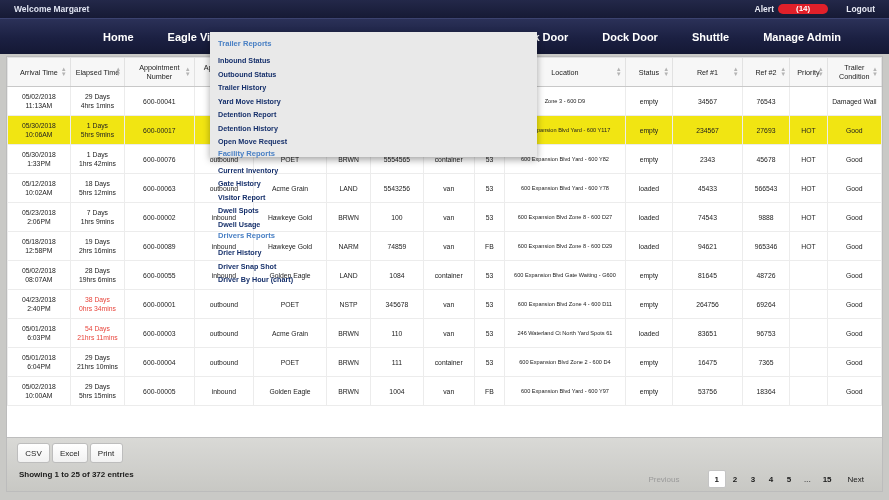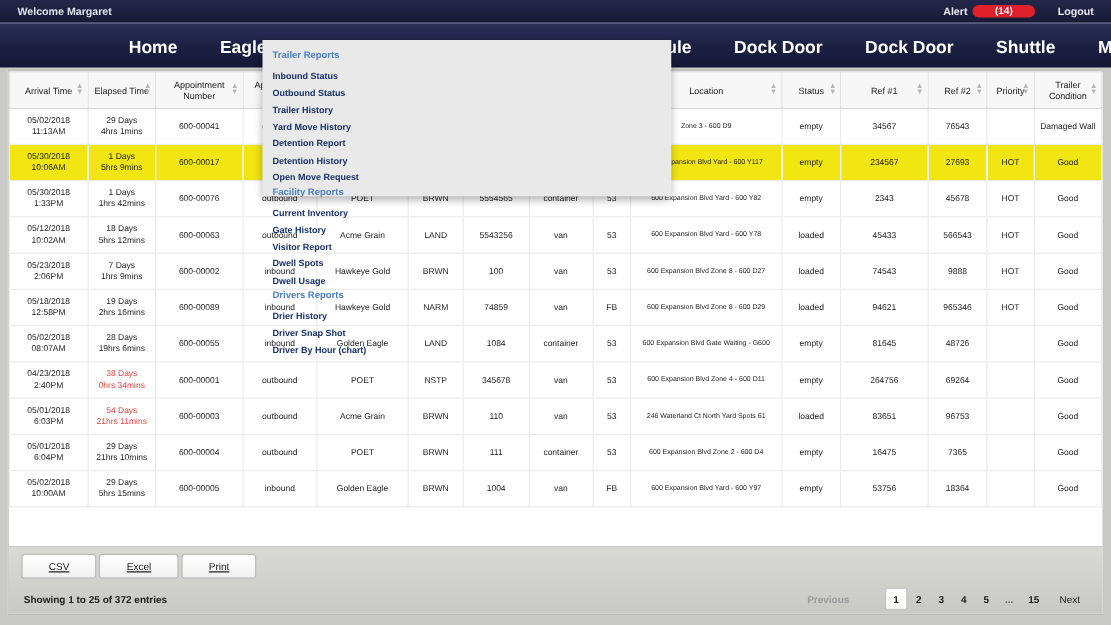--- a/index.html
+++ b/index.html
@@ -40,21 +40,21 @@
     background: linear-gradient(180deg,#2b3158 0%, #1b2042 55%, #141834 100%);
     border-top: 1px solid #3c4370;
     display: flex; align-items: center;
     padding-left: 86px;
     gap: 0px;
     position: relative;
     z-index: 4;
   }
   .nav-item {
     color: #ffffff;
-    font-size: 14px;
+    font-size: 11px;
     font-weight: bold;
     padding: 0 17px;
     line-height: 36px;
     white-space: nowrap;
     cursor: pointer;
   }
 
   
   .dropdown {
     position: absolute;
@@ -168,40 +168,39 @@
     background: linear-gradient(180deg,#d9d9d6 0%, #c8c8c4 100%);
     border-top: 1px solid #bdbdbd;
   }
   .exp-btns { display: flex; gap: 2px; padding: 5px 0 0 10px; }
   .exp-btn {
     min-width: 33px; height: 20px;
     background: linear-gradient(180deg,#ffffff 0%,#f1f1f1 100%);
     border: 1px solid #bdbdbd; border-radius: 3px;
     font-size: 8px; color: #222;
     display:flex; align-items:center; justify-content:center;
-    padding: 0 21px;
+    padding: 0 7px;
     cursor: pointer;
-    text-decoration: underline;
   }
   .footer-row {
-    display: flex; align-items: center;
+    display: flex; align-items: flex-start;
     padding: 7px 12px 0 12px;
     font-size: 8px; color: #1a1a1a; font-weight: bold;
   }
   .footer-spacer { flex: 1; }
   .pager { display: flex; align-items: center; gap: 0px; }
   .pg {
     min-width: 18px; height: 18px;
     display:flex; align-items:center; justify-content:center;
     font-size: 8px; color: #1a1a1a;
     padding: 0 6px;
     cursor: pointer;
     font-weight: bold;
   }
-  .pg.prev { color: #9a9a9a; font-weight: bold; padding-right: 28px;}
+  .pg.prev { color: #9a9a9a; font-weight: normal; padding-right: 28px;}
   .pg.next { color: #1a1a1a; font-weight: normal; padding-left: 10px;}
   .pg.cur {
     background: #ffffff;
     border: 1px solid #c4c4c4;
     border-radius: 2px;
   }
   .pg.dots { color: #666; }
 </style>
 </head>
 <body>

